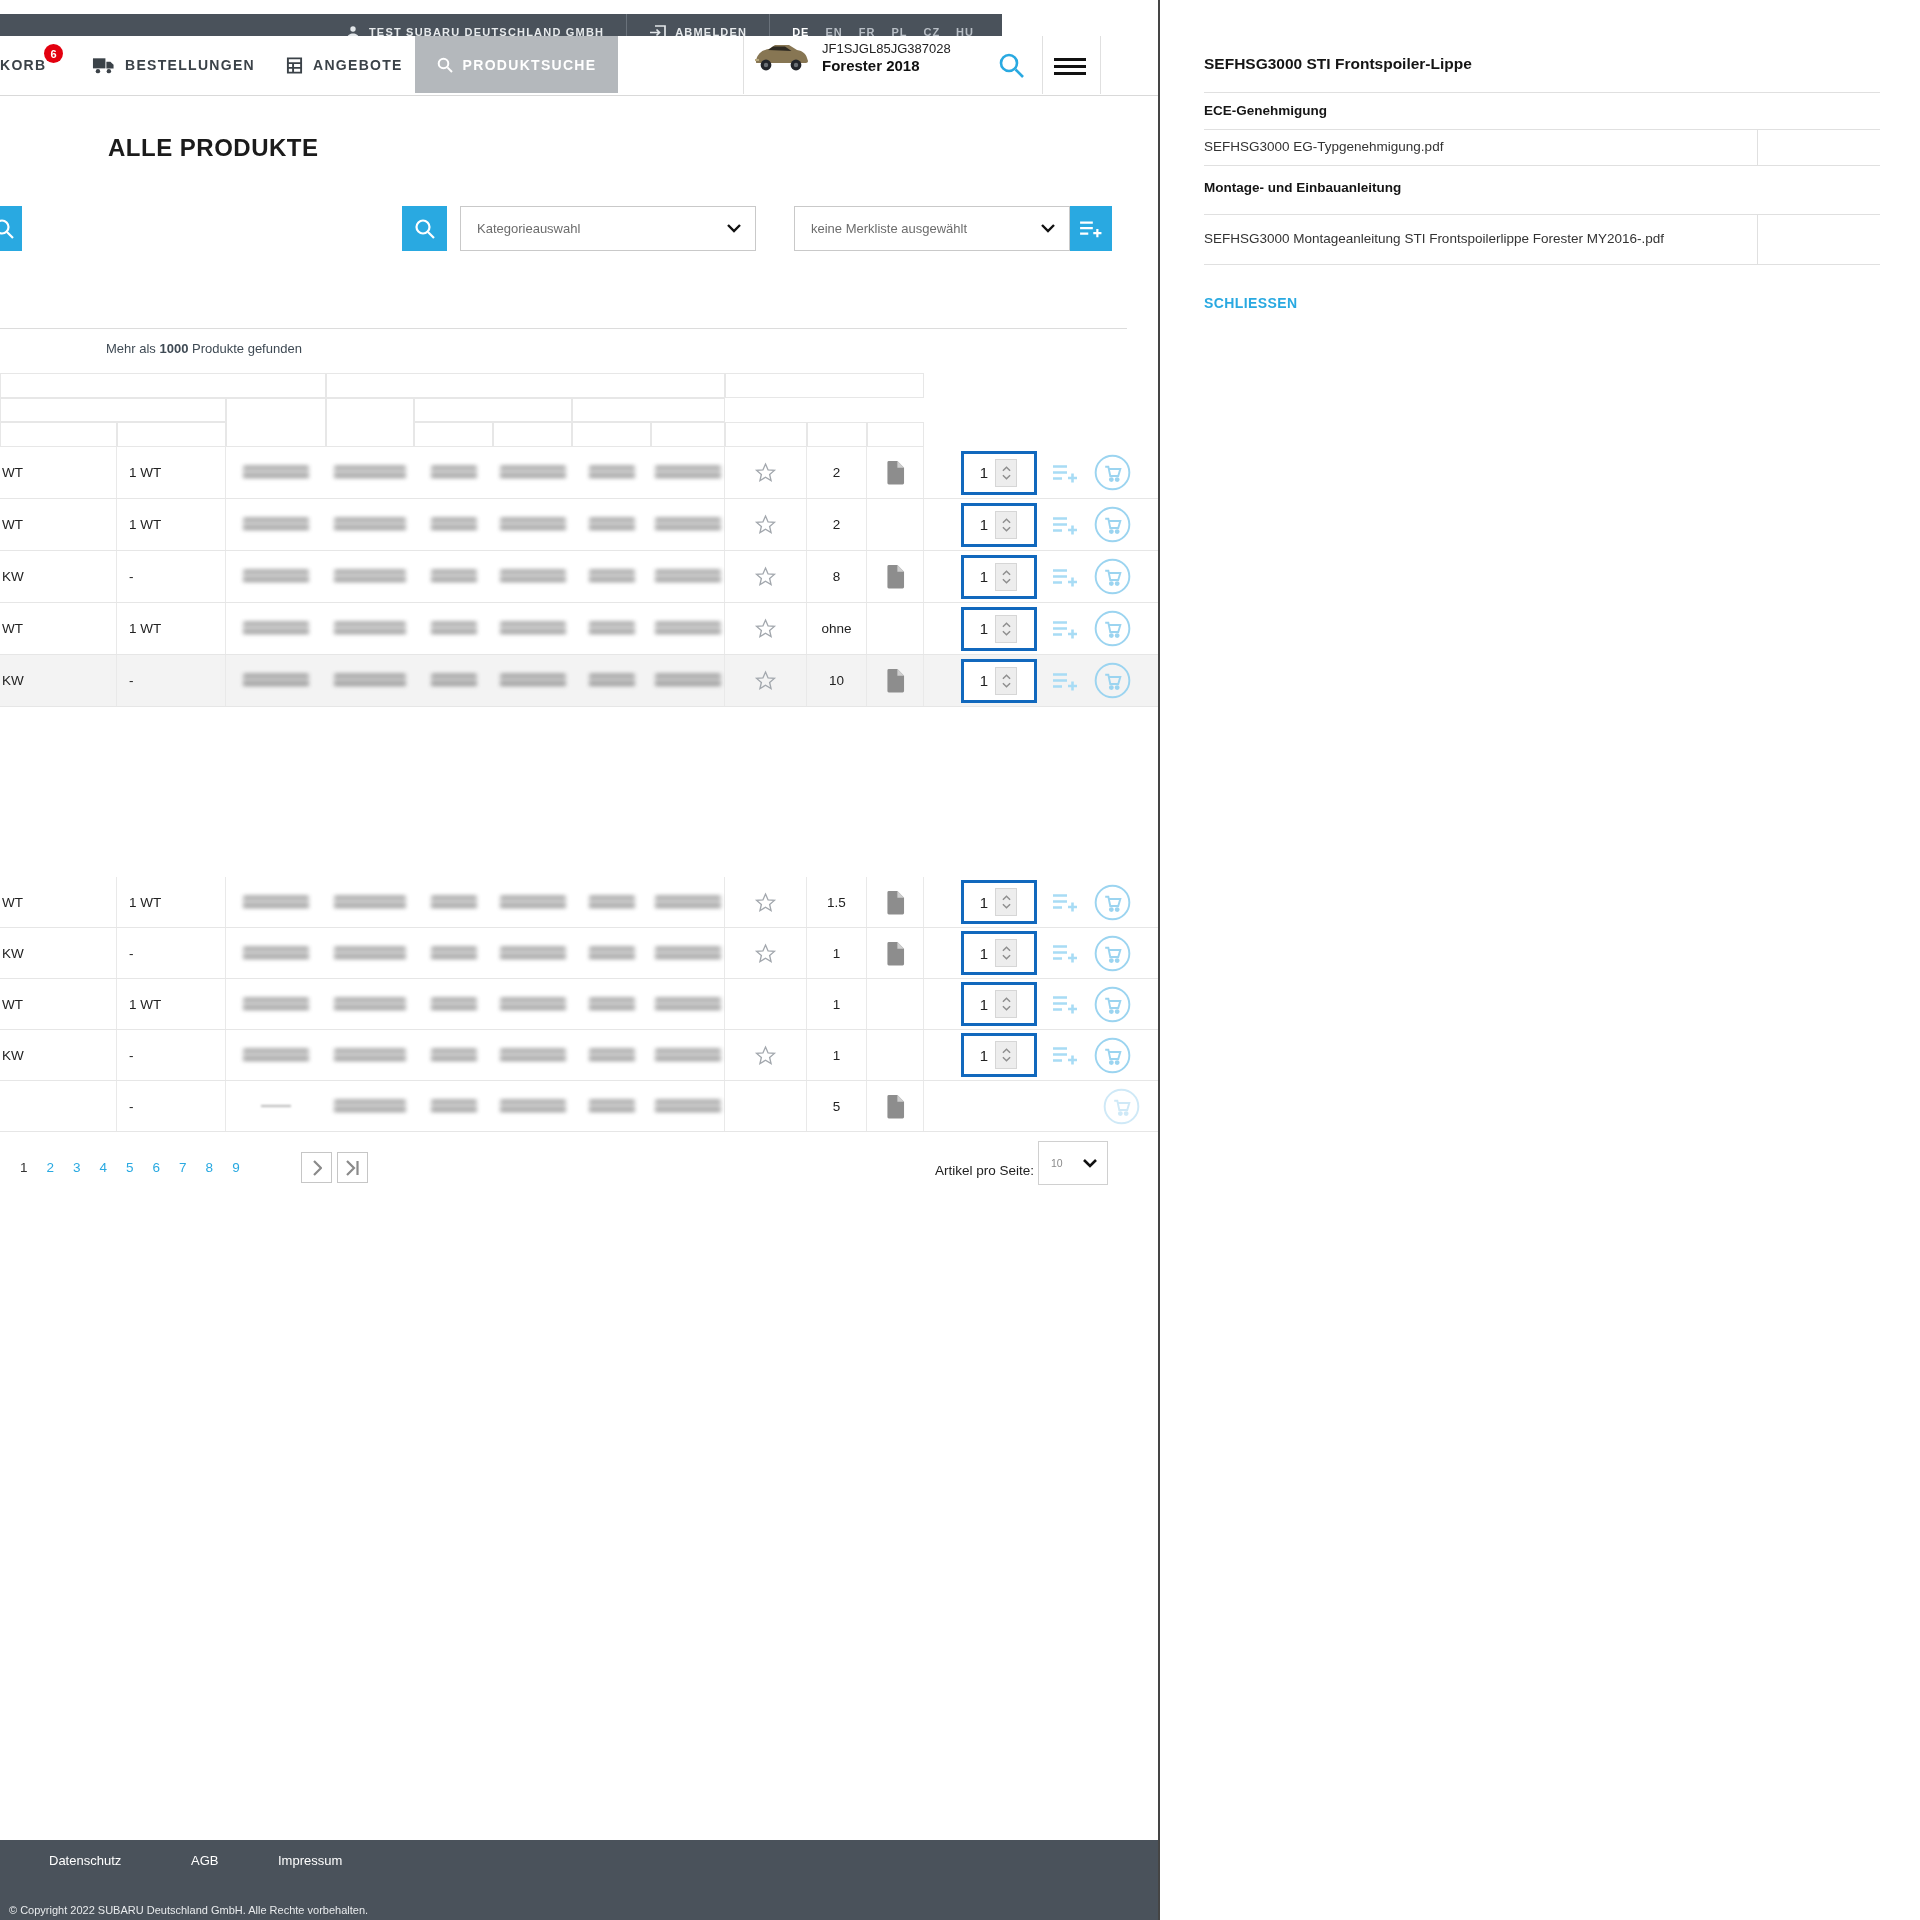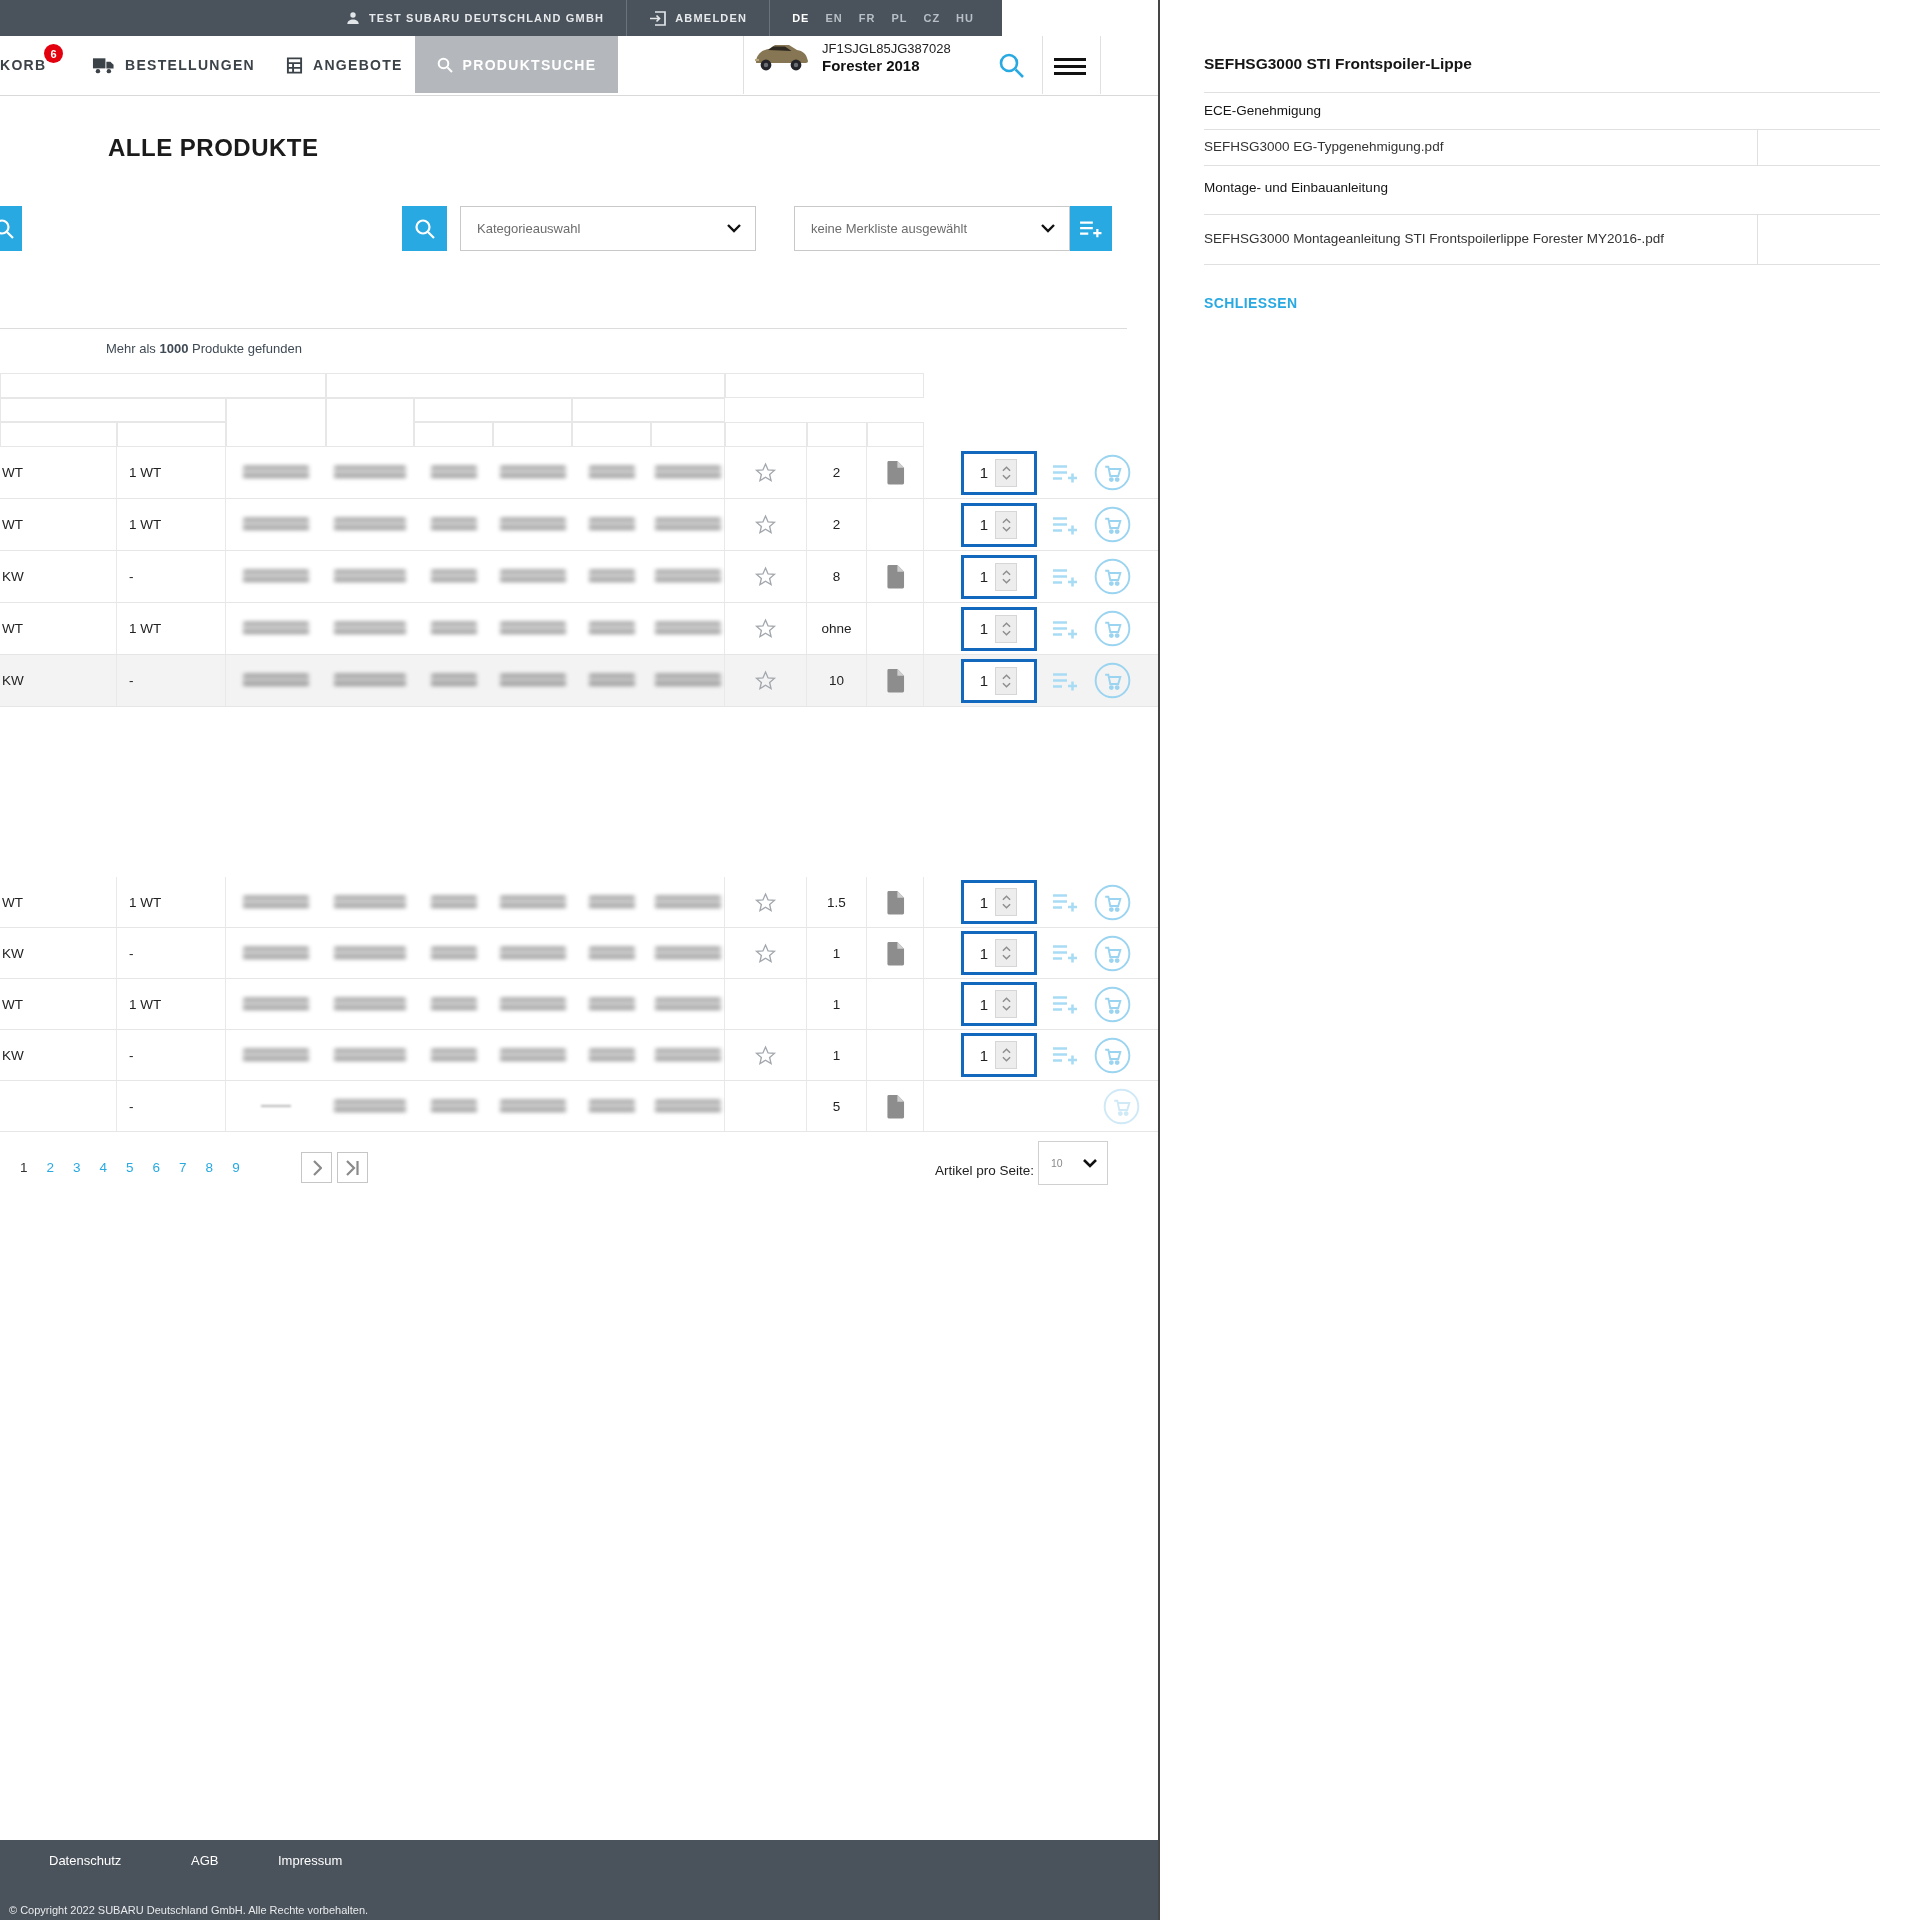--- a/index.html
+++ b/index.html
@@ -1,21 +1,21 @@
 <!DOCTYPE html>
 <html><head>
 <meta charset="utf-8">
 <style>
   * { margin:0; padding:0; box-sizing:border-box; }
   html,body { background:#fff; }
   body { font-family:"Liberation Sans","DejaVu Sans",sans-serif; color:#222; }
   #app { position:relative; width:1920px; height:1920px; overflow:hidden; background:#fff; }
 
   
-  .topbar { position:absolute; left:0; top:0; width:1002px; height:36px; background:#4a525b; }
+  .topbar { position:absolute; left:0; top:14px; width:1002px; height:36px; background:#4a525b; }
   .tb-right { position:absolute; right:28px; top:0; height:36px; display:flex; align-items:center; }
   .tb-item { display:flex; align-items:center; gap:9px; color:#e7eaec; font-size:11px; font-weight:bold; letter-spacing:1.2px; cursor:pointer; white-space:nowrap; }
   .tb-sep { width:1px; height:36px; background:#6a727b; margin:0 22px; }
   .tb-langs { display:flex; gap:16px; }
   .tb-lang { color:#b9bfc6; font-size:11px; font-weight:bold; letter-spacing:1px; cursor:pointer; }
   .tb-lang.active { color:#ffffff; }
 
   
   .navbar { position:absolute; left:0; top:36px; width:1158px; height:60px; background:#fff; border-bottom:1px solid #d9d9d9; }
   .nav-item { position:absolute; top:0; height:58px; display:flex; align-items:center; gap:10px; font-size:14px; font-weight:bold; letter-spacing:1.3px; color:#3b4248; cursor:pointer; white-space:nowrap; }
@@ -95,21 +95,21 @@
 
   
   .footer { position:absolute; left:0; top:1840px; width:1158px; height:80px; background:#4a525b; color:#fff; }
   .f-link { position:absolute; top:13px; font-size:13px; color:#fff; cursor:pointer; }
   .f-copy { position:absolute; left:9px; top:64px; font-size:11px; color:#e9ebed; }
 
   
   .panel { position:absolute; left:1158px; top:0; width:762px; height:1920px; background:#fff; border-left:2px solid #454545; }
   .p-title { position:absolute; left:44px; top:55px; font-size:15.5px; font-weight:bold; color:#151515; }
   .p-hr { position:absolute; left:44px; width:676px; height:1px; background:#e0e0e0; }
-  .p-head { position:absolute; left:44px; font-size:13.5px; font-weight:normal; color:#151515; }
+  .p-head { position:absolute; left:44px; font-size:13.5px; font-weight:bold; color:#151515; }
   .p-file { position:absolute; left:44px; font-size:13.5px; color:#333; }
   .p-vline { position:absolute; left:597px; width:1px; background:#e0e0e0; }
   .p-close { position:absolute; left:44px; top:295px; font-size:14px; font-weight:bold; letter-spacing:.4px; color:#29a9e1; cursor:pointer; }
 </style>
 </head>
 <body>
 
 <div id="app">
 
   <header class="topbar">

